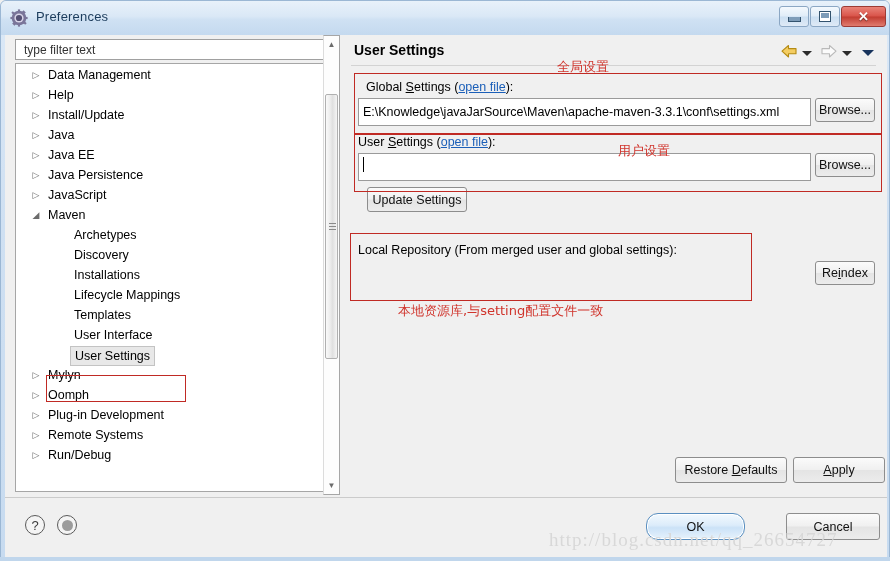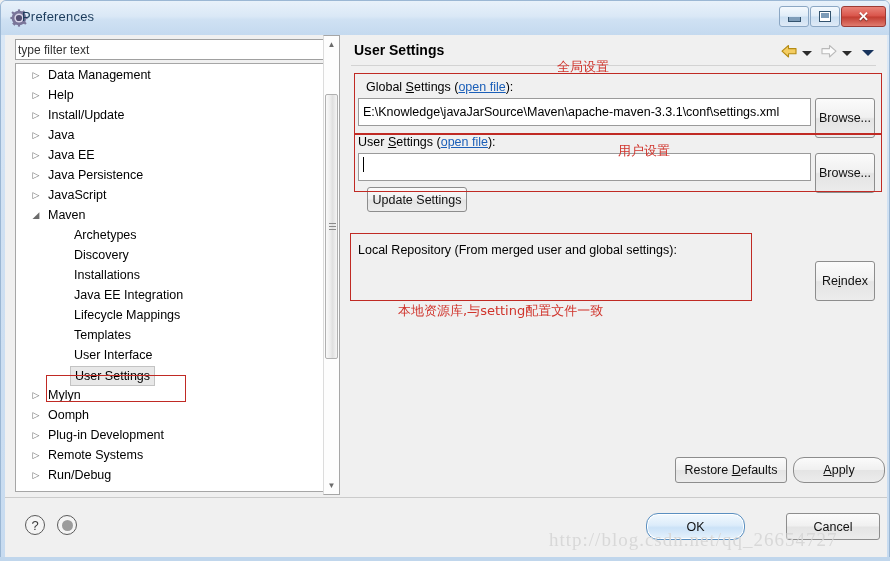--- a/index.html
+++ b/index.html
@@ -41,21 +41,21 @@
     background: linear-gradient(to bottom, #e8f1fa 0%, #dae8f6 45%, #cfe1f3 55%, #c4d9ef 100%);
     border-radius: 5px 5px 0 0;
   }
   .title-icon {
     position: absolute;
     left: 9px; top: 8px;
     width: 18px; height: 18px;
   }
   .title-text {
     position: absolute;
-    left: 21px; top: 8px;
+    left: 35px; top: 8px;
     font-size: 13px;
     color: #1c3c5c;
     letter-spacing: .2px;
   }
   .win-btns {
     position: absolute;
     right: 5px; top: 5px;
     display: flex;
     gap: 1px;
   }
@@ -119,21 +119,21 @@
   .filter-box {
     position: absolute;
     left: 5px; top: 4px;
     width: 320px; height: 21px;
     box-sizing: border-box;
     border: 1px solid #a0a0a0;
     background: #fff;
     font-family: "Liberation Sans", sans-serif;
     font-size: 12px;
     color: #000;
-    padding: 0 2px;
+    padding: 0 8px;
     outline: none;
   }
   .filter-box::placeholder { color: #333; opacity: 1; }
 
   .tree-wrap {
     position: absolute;
     left: 5px; top: 28px;
     width: 320px; height: 429px;
     box-sizing: border-box;
     border: 1px solid #a6a6a6;
@@ -292,21 +292,21 @@
     font-family: "Liberation Sans", sans-serif;
     font-size: 12.5px;
     color: #000;
     padding: 0 4px;
     outline: none;
     line-height: 21px;
   }
   .btn {
     position: absolute;
     box-sizing: border-box;
-    height: 40px;
+    height: 24px;
     border: 1px solid #8d8d8d;
     border-radius: 3px;
     background: linear-gradient(to bottom, #fbfbfb 0%, #f0f0f0 48%, #e4e4e4 52%, #ececec 100%);
     font-family: "Liberation Sans", sans-serif;
     font-size: 12.5px;
     color: #111;
     cursor: pointer;
     padding: 0;
   }
   .btn .mn { text-decoration: underline; }
@@ -470,23 +470,20 @@
               <div class="tree-item child">
                 <span class="lbl">Archetypes</span>
               </div>
               <div class="tree-item child">
                 <span class="lbl">Discovery</span>
               </div>
               <div class="tree-item child">
                 <span class="lbl">Installations</span>
               </div>
               <div class="tree-item child">
-                <span class="lbl">Java EE Integration</span>
-              </div>
-              <div class="tree-item child">
                 <span class="lbl">Lifecycle Mappings</span>
               </div>
               <div class="tree-item child">
                 <span class="lbl">Templates</span>
               </div>
               <div class="tree-item child">
                 <span class="lbl">User Interface</span>
               </div>
               <div class="tree-item child selected">
                 <span class="lbl">User Settings</span>
@@ -562,21 +559,21 @@
         <button class="btn" style="left:470px; top:118px; width:60px;">Browse...</button>
 
         <button class="btn" style="left:22px; top:152px; width:100px; height:25px;">Update Settings</button>
 
         <div class="section-label" style="left:13px; top:208px;">Local Repository (From merged user and global settings):</div>
         <button class="btn" style="left:470px; top:226px; width:60px;"><span>Re</span><span class="mn">i</span><span>ndex</span>
         </button>
 
         <button class="btn" style="left:330px; top:422px; width:112px; height:26px;"><span>Restore </span><span class="mn">D</span><span>efaults</span>
         </button>
-        <button class="btn" style="left:448px; top:422px; width:92px; height:26px;border-radius:11px;"><span></span><span class="mn">A</span><span>pply</span>
+        <button class="btn" style="left:448px; top:422px; width:92px; height:26px;"><span></span><span class="mn">A</span><span>pply</span>
         </button>
       </div>
 
       <div class="footer-sep"></div>
       <div class="footer">
         <div class="icon-circle" style="left:20px; top:17px;">?</div>
         <div class="icon-circle dot" style="left:52px; top:17px;"></div>
         <button class="btn primary" style="left:641px; top:15px; width:99px; height:27px;border-radius:12px;">OK</button>
         <button class="btn" style="left:781px; top:15px; width:94px; height:27px;">Cancel</button>
       </div>

